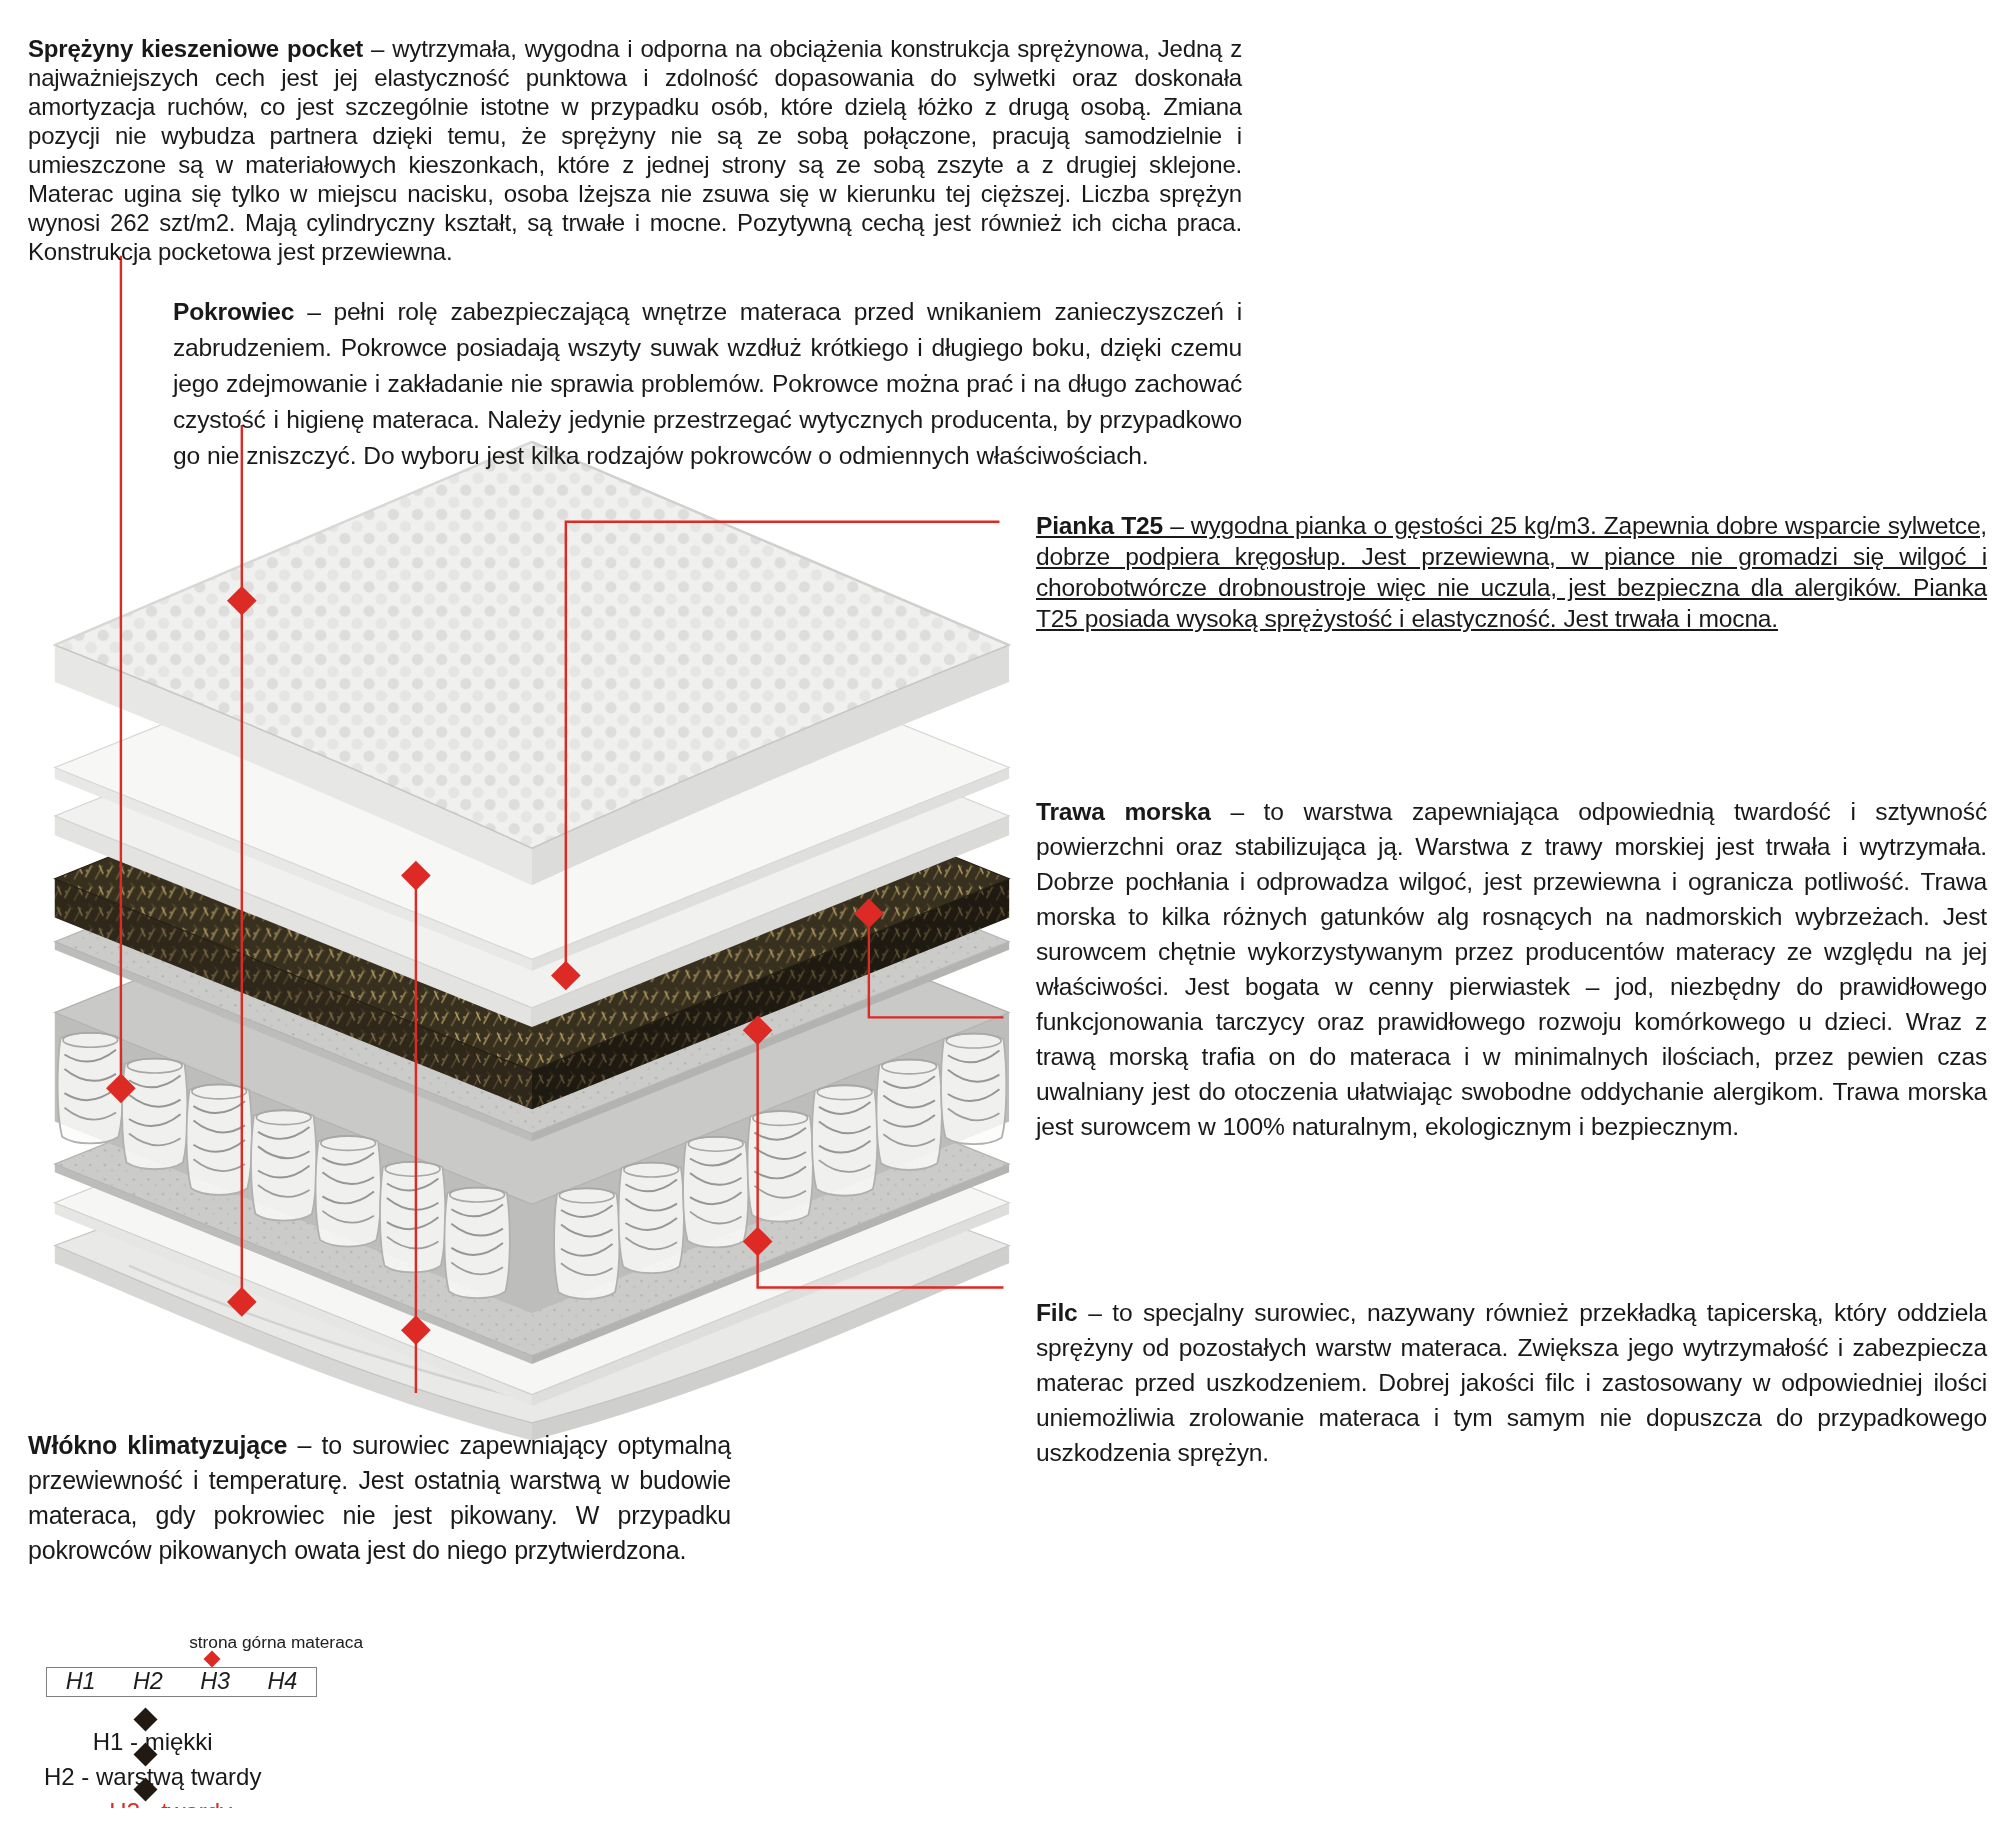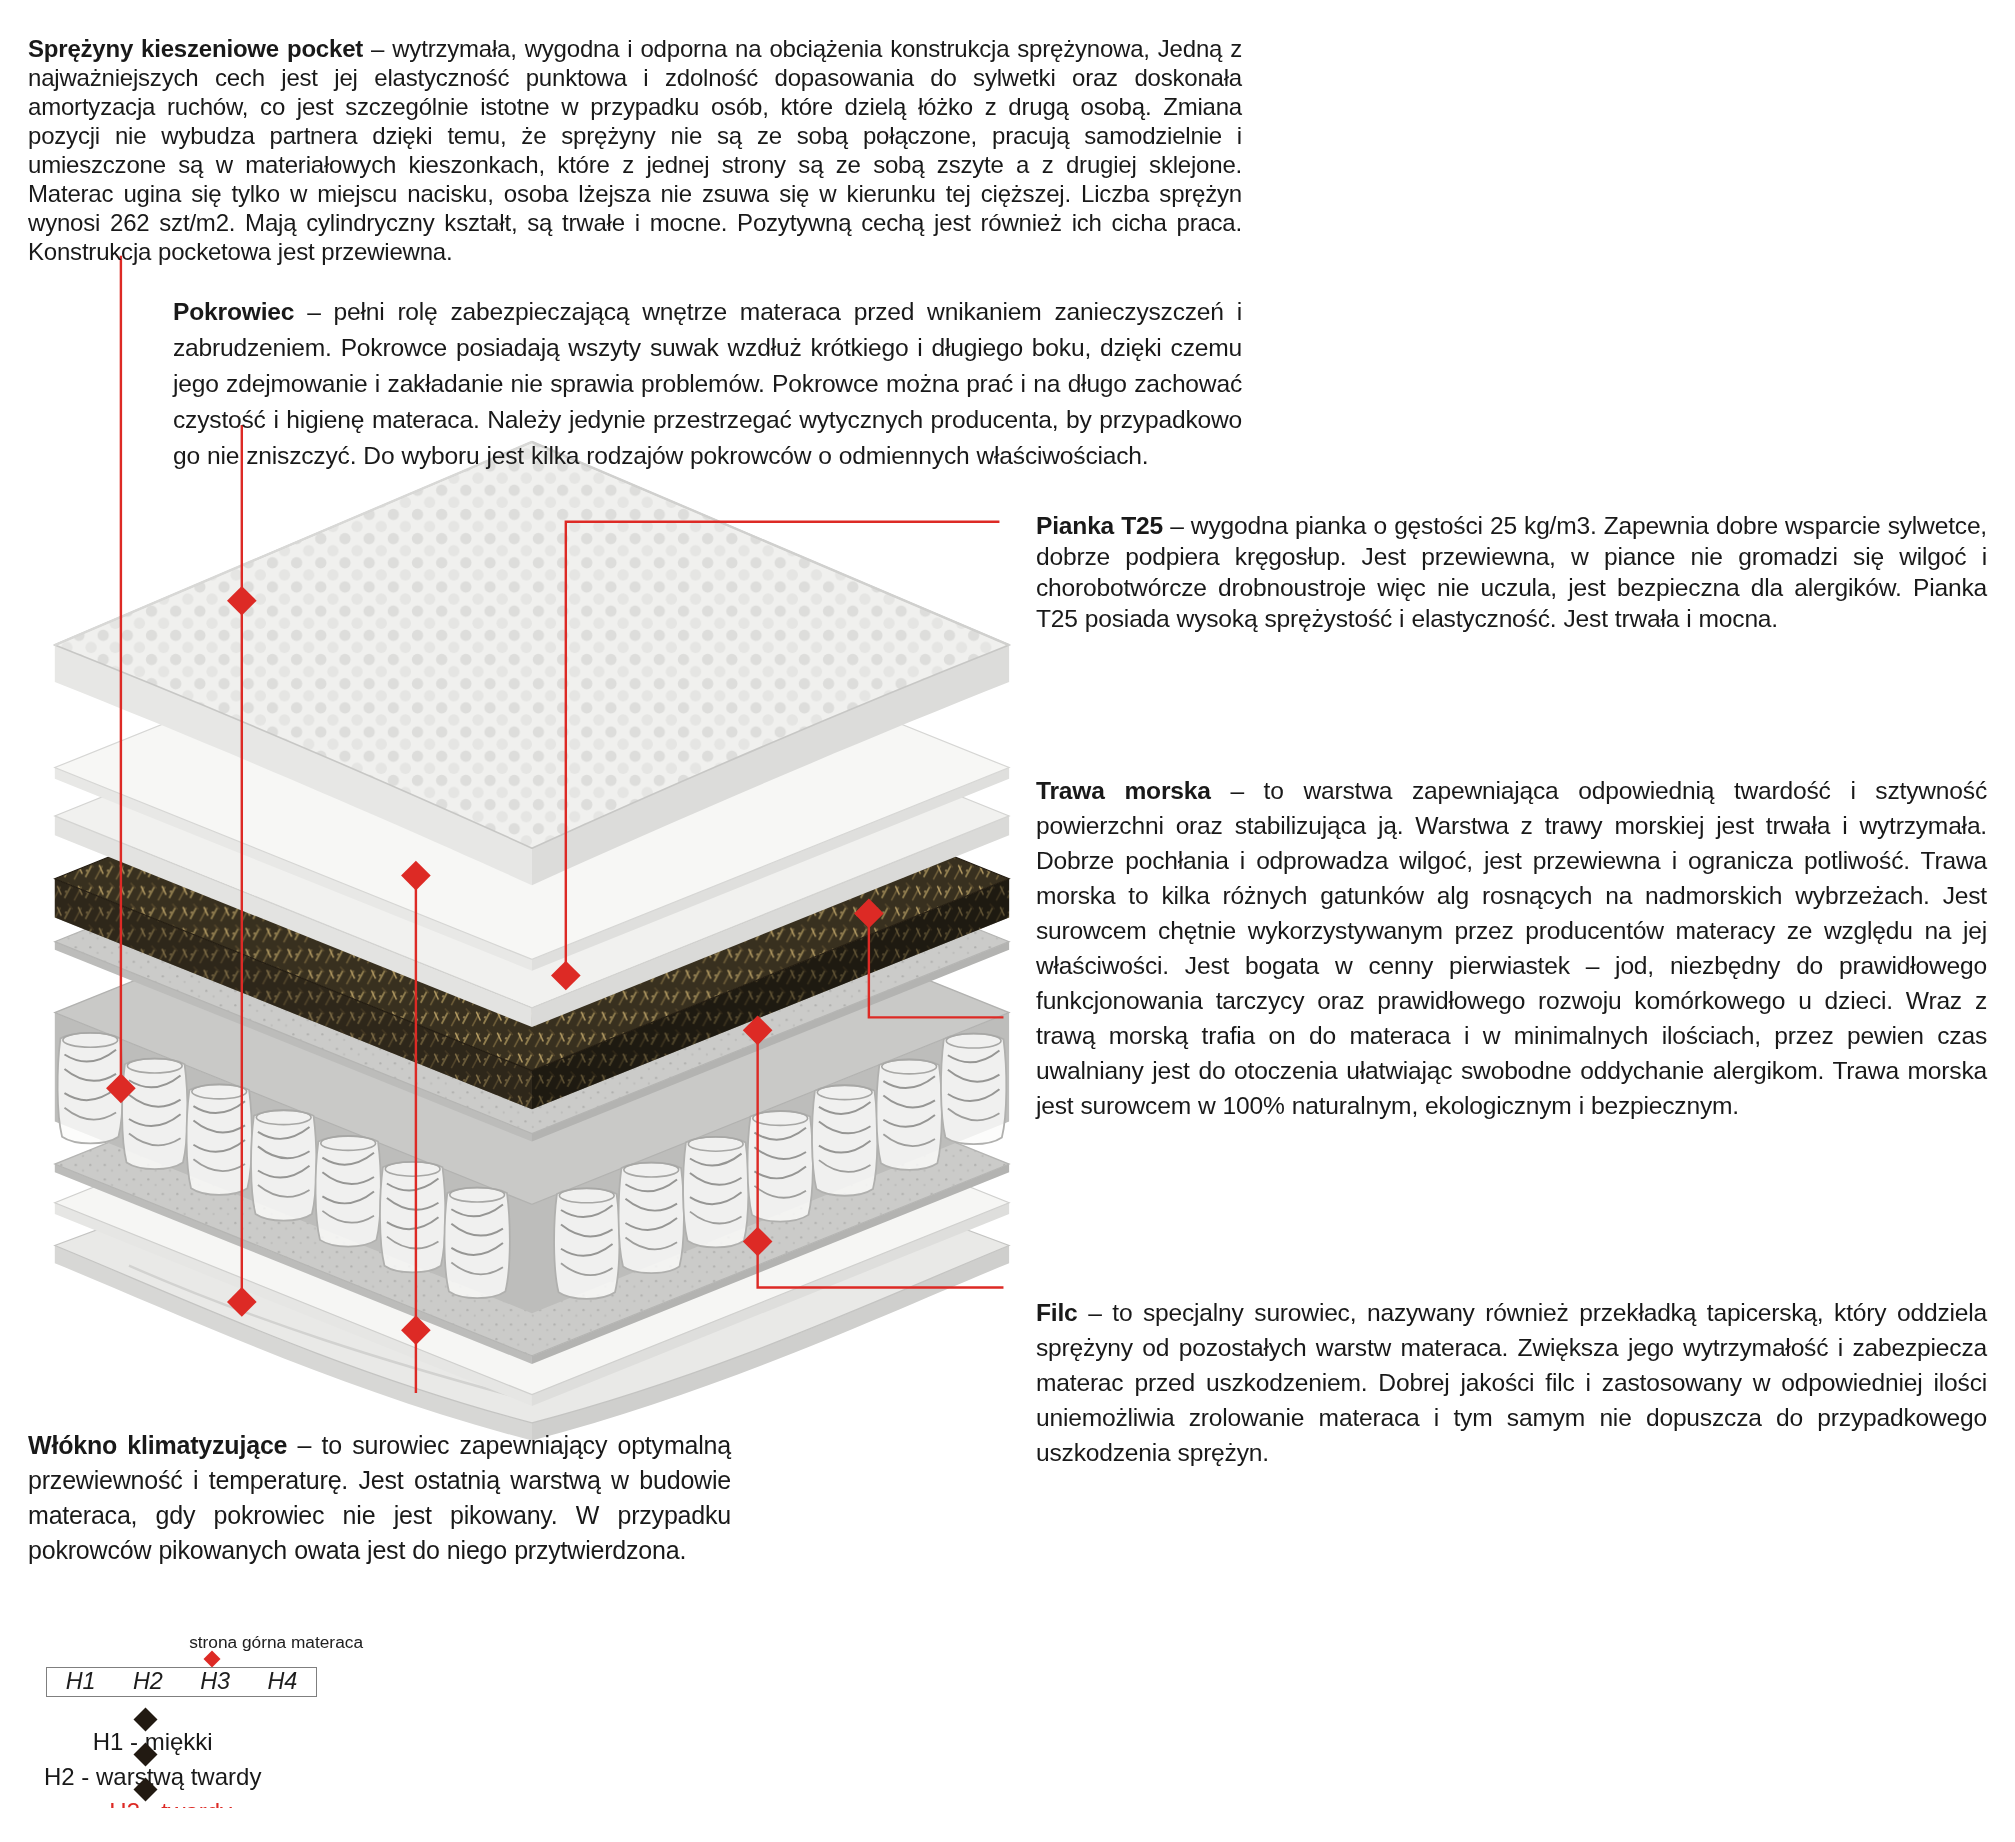--- a/index.html
+++ b/index.html
@@ -14,22 +14,22 @@
   }
   .para{
     position:absolute;
     text-align:justify;
     letter-spacing:-0.2px;
     word-spacing:0.4px;
   }
   .para b{font-weight:bold;}
   .p-sprezyny{left:28px;  top:9.7px;   width:1214px; font-size:24px;   line-height:29px;}
   .p-pokrowiec{left:173px; top:282px; width:1069px; font-size:24.6px; line-height:36px;margin-top:12px;}
-  .p-pianka{left:1036px;  top:485px;  width:951px; font-size:24.6px; line-height:31px;}
-  .p-trawa{left:1036px;   top:748px;  width:951px; font-size:24.6px; line-height:35px;}
+  .p-pianka{left:1036px;  top:485px;  width:951px; font-size:24.6px; line-height:31px;text-decoration:underline;}
+  .p-trawa{left:1036px;   top:769px;  width:951px; font-size:24.6px; line-height:35px;}
   .p-filc{left:1036px;    top:1270px; width:951px; font-size:24.6px; line-height:35px;}
   .p-wlokno{left:28px;    top:1403px; width:703px;  font-size:25px;   line-height:35px;}
 
   svg.diagram{position:absolute;left:0;top:0;pointer-events:none;}
   .red-line{stroke:var(--accent,#dd2a25);stroke-width:3;fill:none;}
   .red-diamond{fill:var(--accent,#dd2a25);}
 
   
   .h-label{position:absolute;left:97px;top:1632px;width:266px;text-align:right;font-size:17.3px;color:#202020;}
   .h-marker{position:absolute;left:206px;top:1653px;width:12px;height:12px;background:var(--accent,#dd2a25);transform:rotate(45deg);}

